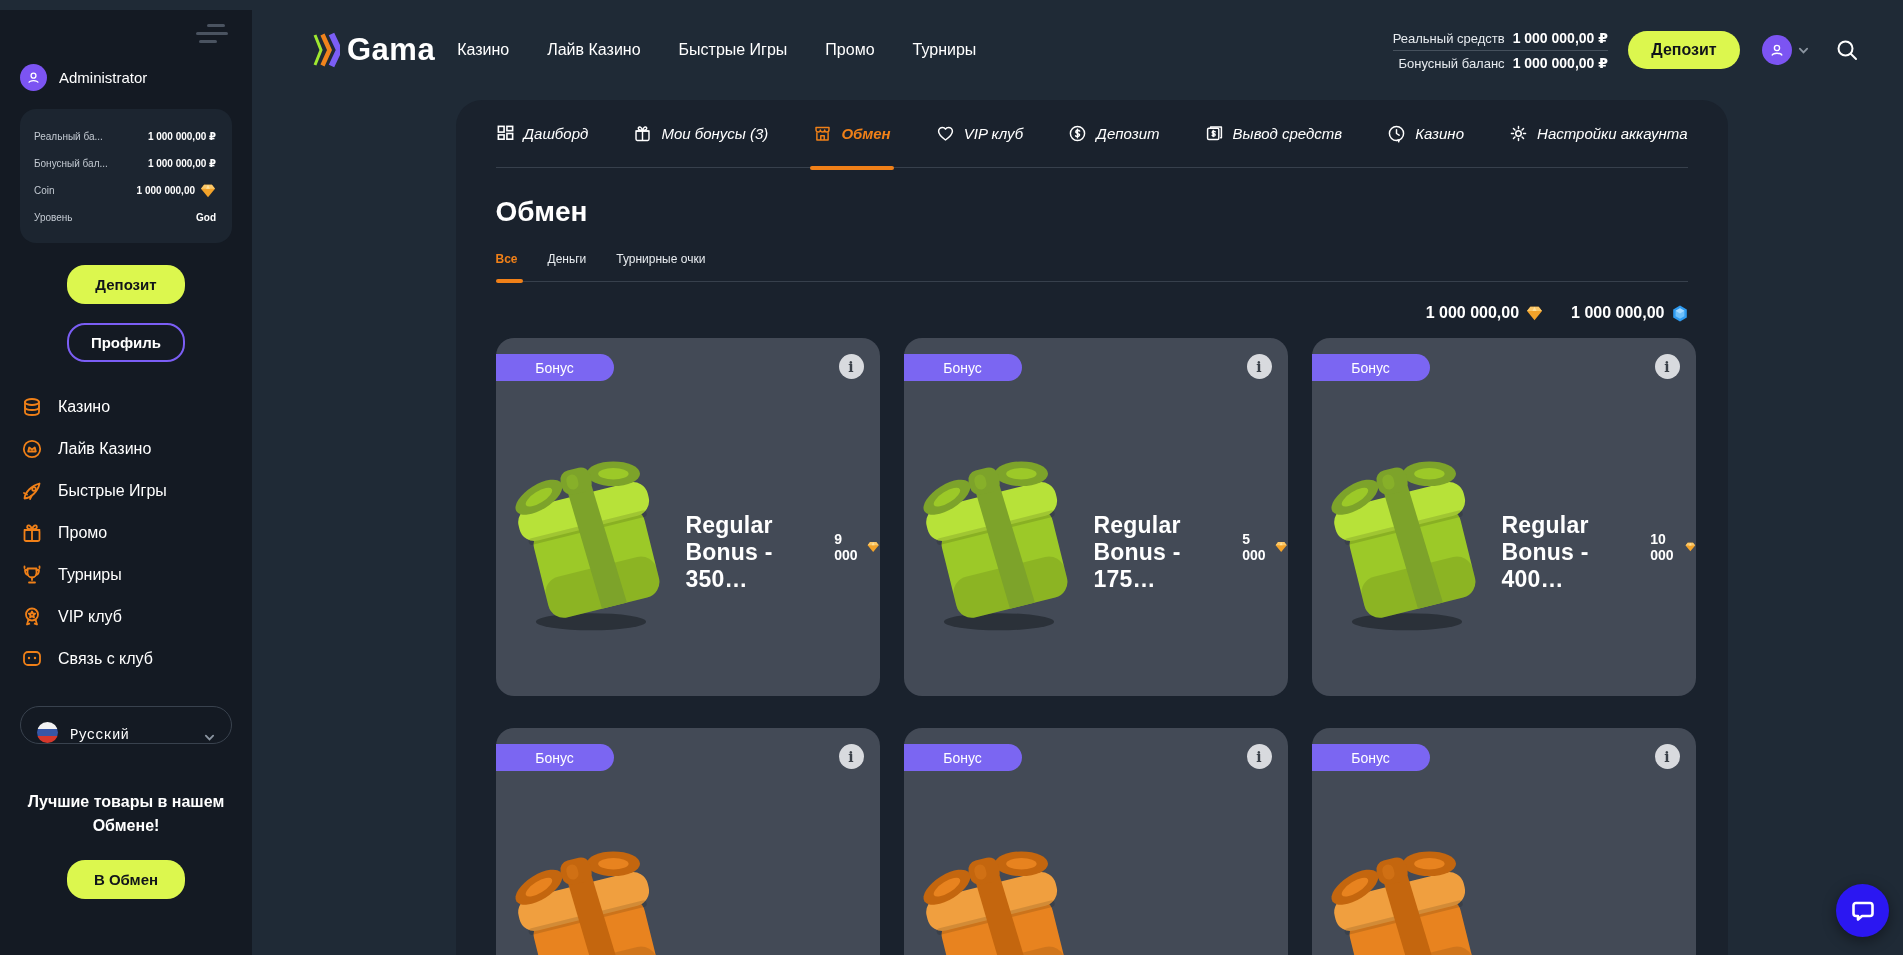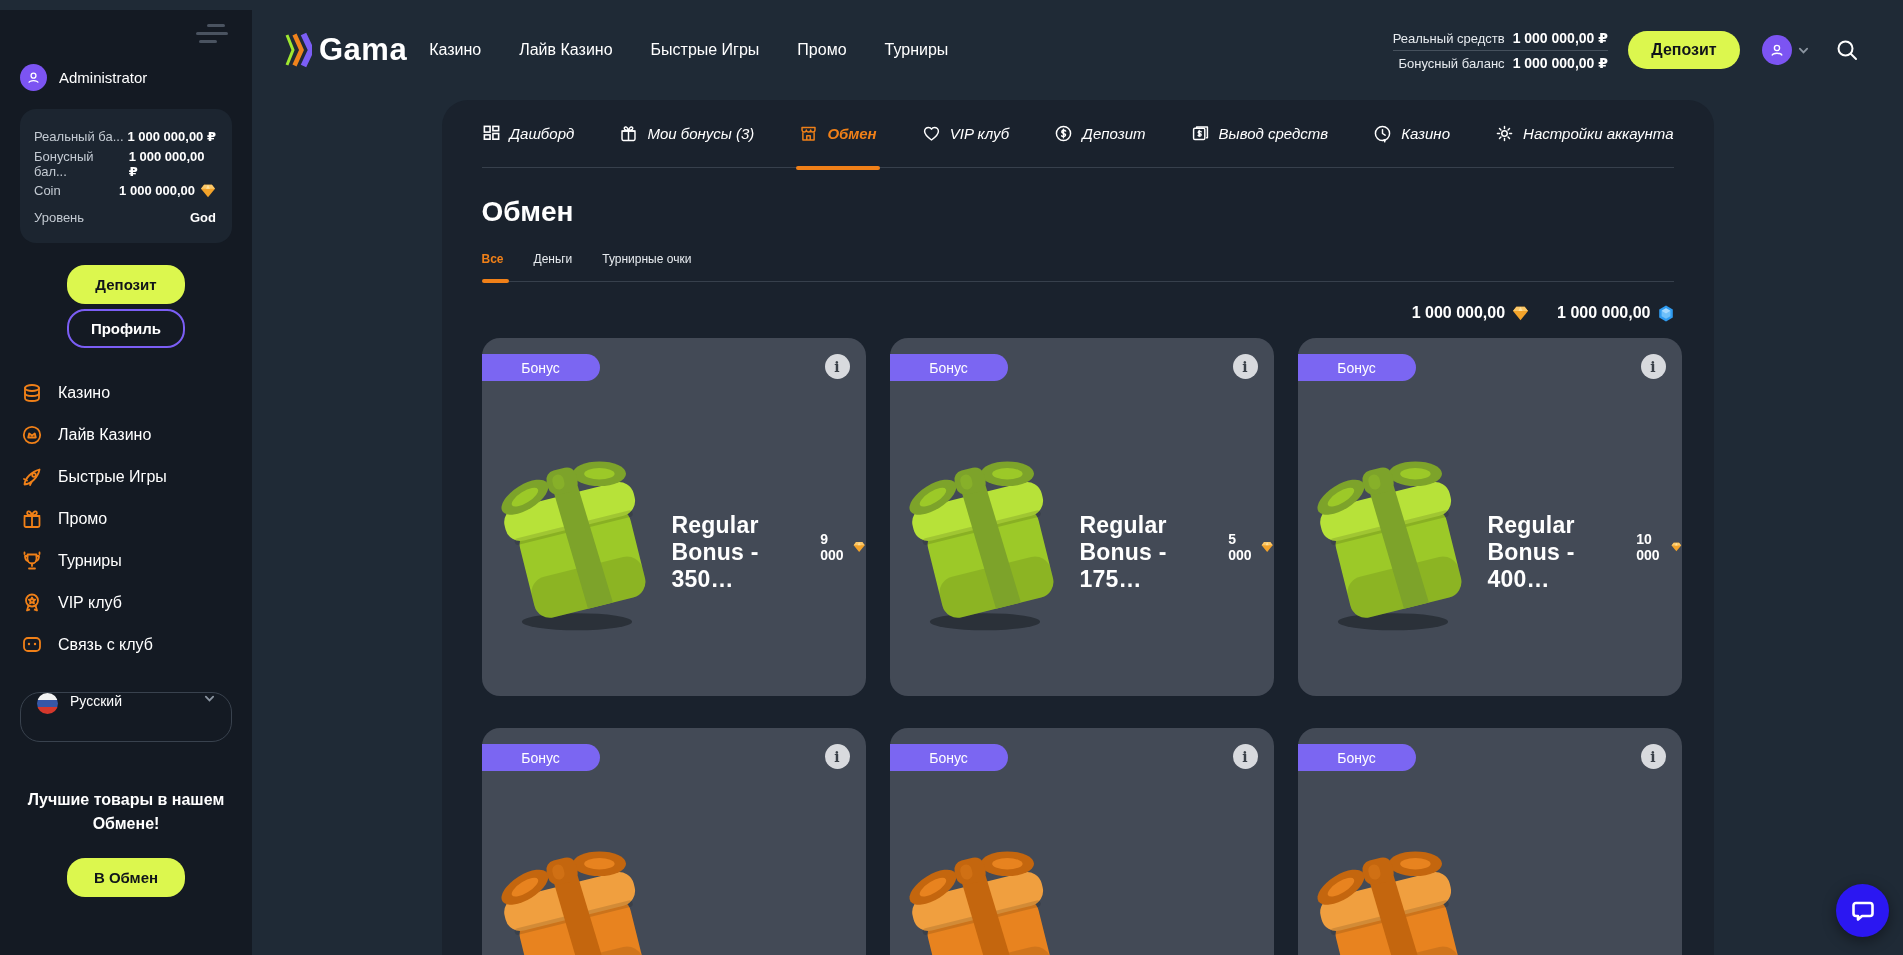--- a/index.html
+++ b/index.html
@@ -25,57 +25,57 @@
   .avatar {
     width:27px; height:27px; border-radius:50%; background:#7c54f2;
     display:flex; align-items:center; justify-content:center; flex:0 0 auto;
   }
   .profile-row .uname { font-size:15px; color:#fff; }
 
   .bal-card {
     margin:18px 20px 0 20px; background:#1c2530; border-radius:16px;
     padding:14px 16px 12px 14px;
   }
-  .bal-row { display:flex; justify-content:space-between; align-items:center; height:27px; font-size:13px; }
+  .bal-row { display:flex; justify-content:space-between; align-items:center; height:27px; font-size:10px; }
   .bal-row .lbl { color:#c3cad2; }
   .bal-row .val { font-weight:bold; color:#fff; display:flex; align-items:center; gap:5px; }
 
   .side-btn {
     display:block; width:118px; margin:0 auto; text-align:center;
     font-size:15px; font-weight:bold; border-radius:18px; cursor:pointer;
     padding:11px 0; border:none;
     font-family:"Liberation Sans","DejaVu Sans",sans-serif;
   }
   .btn-yellow { background:#dcf74e; color:#10141a; }
   .btn-outline { background:transparent; color:#fff; border:2px solid #7b5ef5; padding:9px 0; }
   .dep-btn { margin-top:22px; }
-  .prof-btn { margin-top:5px; }
+  .prof-btn { margin-top:19px; }
 
   .side-nav { margin-top:24px; }
   .nav-item { display:flex; align-items:center; gap:15px; padding:10px 0 10px 21px; cursor:pointer; }
   .nav-item .nico { width:22px; height:22px; color:#f08018; flex:0 0 auto; }
   .nav-item .nlabel { font-size:16px; color:#fff; }
 
   .lang-select {
-    margin:26px 20px 0 20px; height:50px; border:1px solid #39424e; border-radius:20px;
-    display:flex; align-items:flex-start; gap:12px; padding:0 16px; cursor:pointer;
+    margin:26px 20px 0 20px; height:38px; border:1px solid #39424e; border-radius:20px;
+    display:flex; align-items:flex-end; gap:12px; padding:0 16px; cursor:pointer;font-family:Liberation Mono, monospace;
   }
   .flag { width:21px; height:21px; border-radius:50%; overflow:hidden; flex:0 0 auto; }
   .flag div { height:7px; }
   .flag .f-w{ background:#f2f2f2; } .flag .f-b{ background:#3757a6; } .flag .f-r{ background:#d5382c; }
   .lang-select .lname { font-size:14px; color:#fff; flex:1; }
   .chev { width:11px; height:11px; color:#8b95a1; }
 
   .promo-txt {
     margin:46px 18px 0 18px; text-align:center; font-size:16px; font-weight:bold; line-height:1.5;
   }
   .obmen-btn { margin-top:22px; }
 
   
-  .main { margin-left:252px; position:relative; height:955px; }
+  .main { margin-left:252px; position:relative; height:955px;padding-left:28px; }
 
   .topbar { height:100px; display:flex; align-items:center; padding:0 44px 0 33px; }
   .logo { display:flex; align-items:center; gap:7px; cursor:pointer; }
   .logo-text { font-size:31px; font-weight:bold; letter-spacing:.5px; color:#fff; }
   .top-nav { display:flex; gap:38px; margin-left:22px; }
   .top-nav a { color:#fff; font-size:16px; text-decoration:none; cursor:pointer; }
 
   .top-right { margin-left:auto; display:flex; align-items:center; }
   .hdr-bal { text-align:right; font-size:13px; line-height:1; }
   .hdr-bal .row { display:flex; justify-content:flex-end; gap:8px; align-items:baseline; padding:5px 0; }

